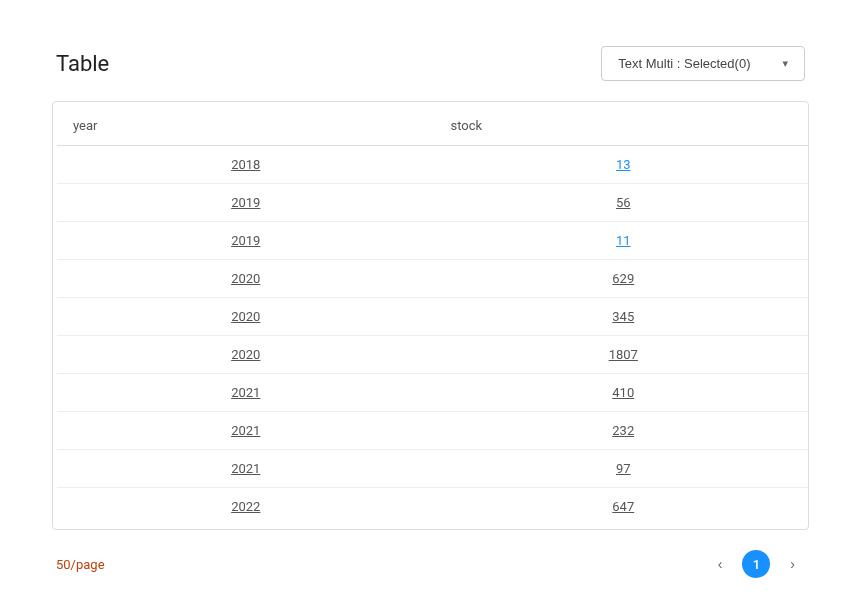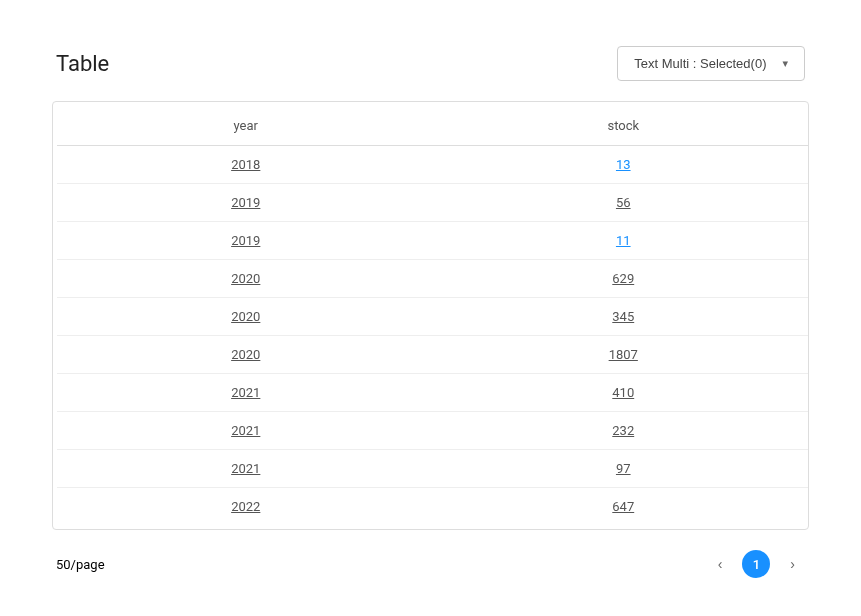--- a/index.html
+++ b/index.html
@@ -30,21 +30,21 @@
 
     .title {
       font-size: 22px;
       font-weight: 400;
       color: #222;
     }
 
     .dropdown-btn {
       display: flex;
       align-items: center;
-      gap: 8px;
+      gap: 24px;
       border: 1px solid #ccc;
       border-radius: 4px;
       padding: 5px 12px;
       background: #fff;
       font-size: 13px;
       color: #444;
       cursor: pointer;
       white-space: nowrap;
     }
 
@@ -66,21 +66,21 @@
 
     thead tr {
       background: #fff;
     }
 
     th {
       padding: 12px 16px;
       font-weight: 400;
       color: #555;
       font-size: 13px;
-      text-align: center;
+      text-align: left;
       border-bottom: 1px solid #ddd;
     }
 
     td {
       padding: 11px 16px;
       font-size: 13px;
       text-align: center;
       border-bottom: 1px solid #eee;
       color: #555;
       text-decoration: underline;
@@ -96,21 +96,21 @@
 
     .footer {
       display: flex;
       align-items: center;
       justify-content: space-between;
       margin-top: 12px;
     }
 
     .per-page {
       font-size: 13px;
-      color: #000000;
+      color: #c2410c;
     }
 
     .pagination {
       display: flex;
       align-items: center;
       gap: 6px;
     }
 
     .page-nav {
       background: none;

